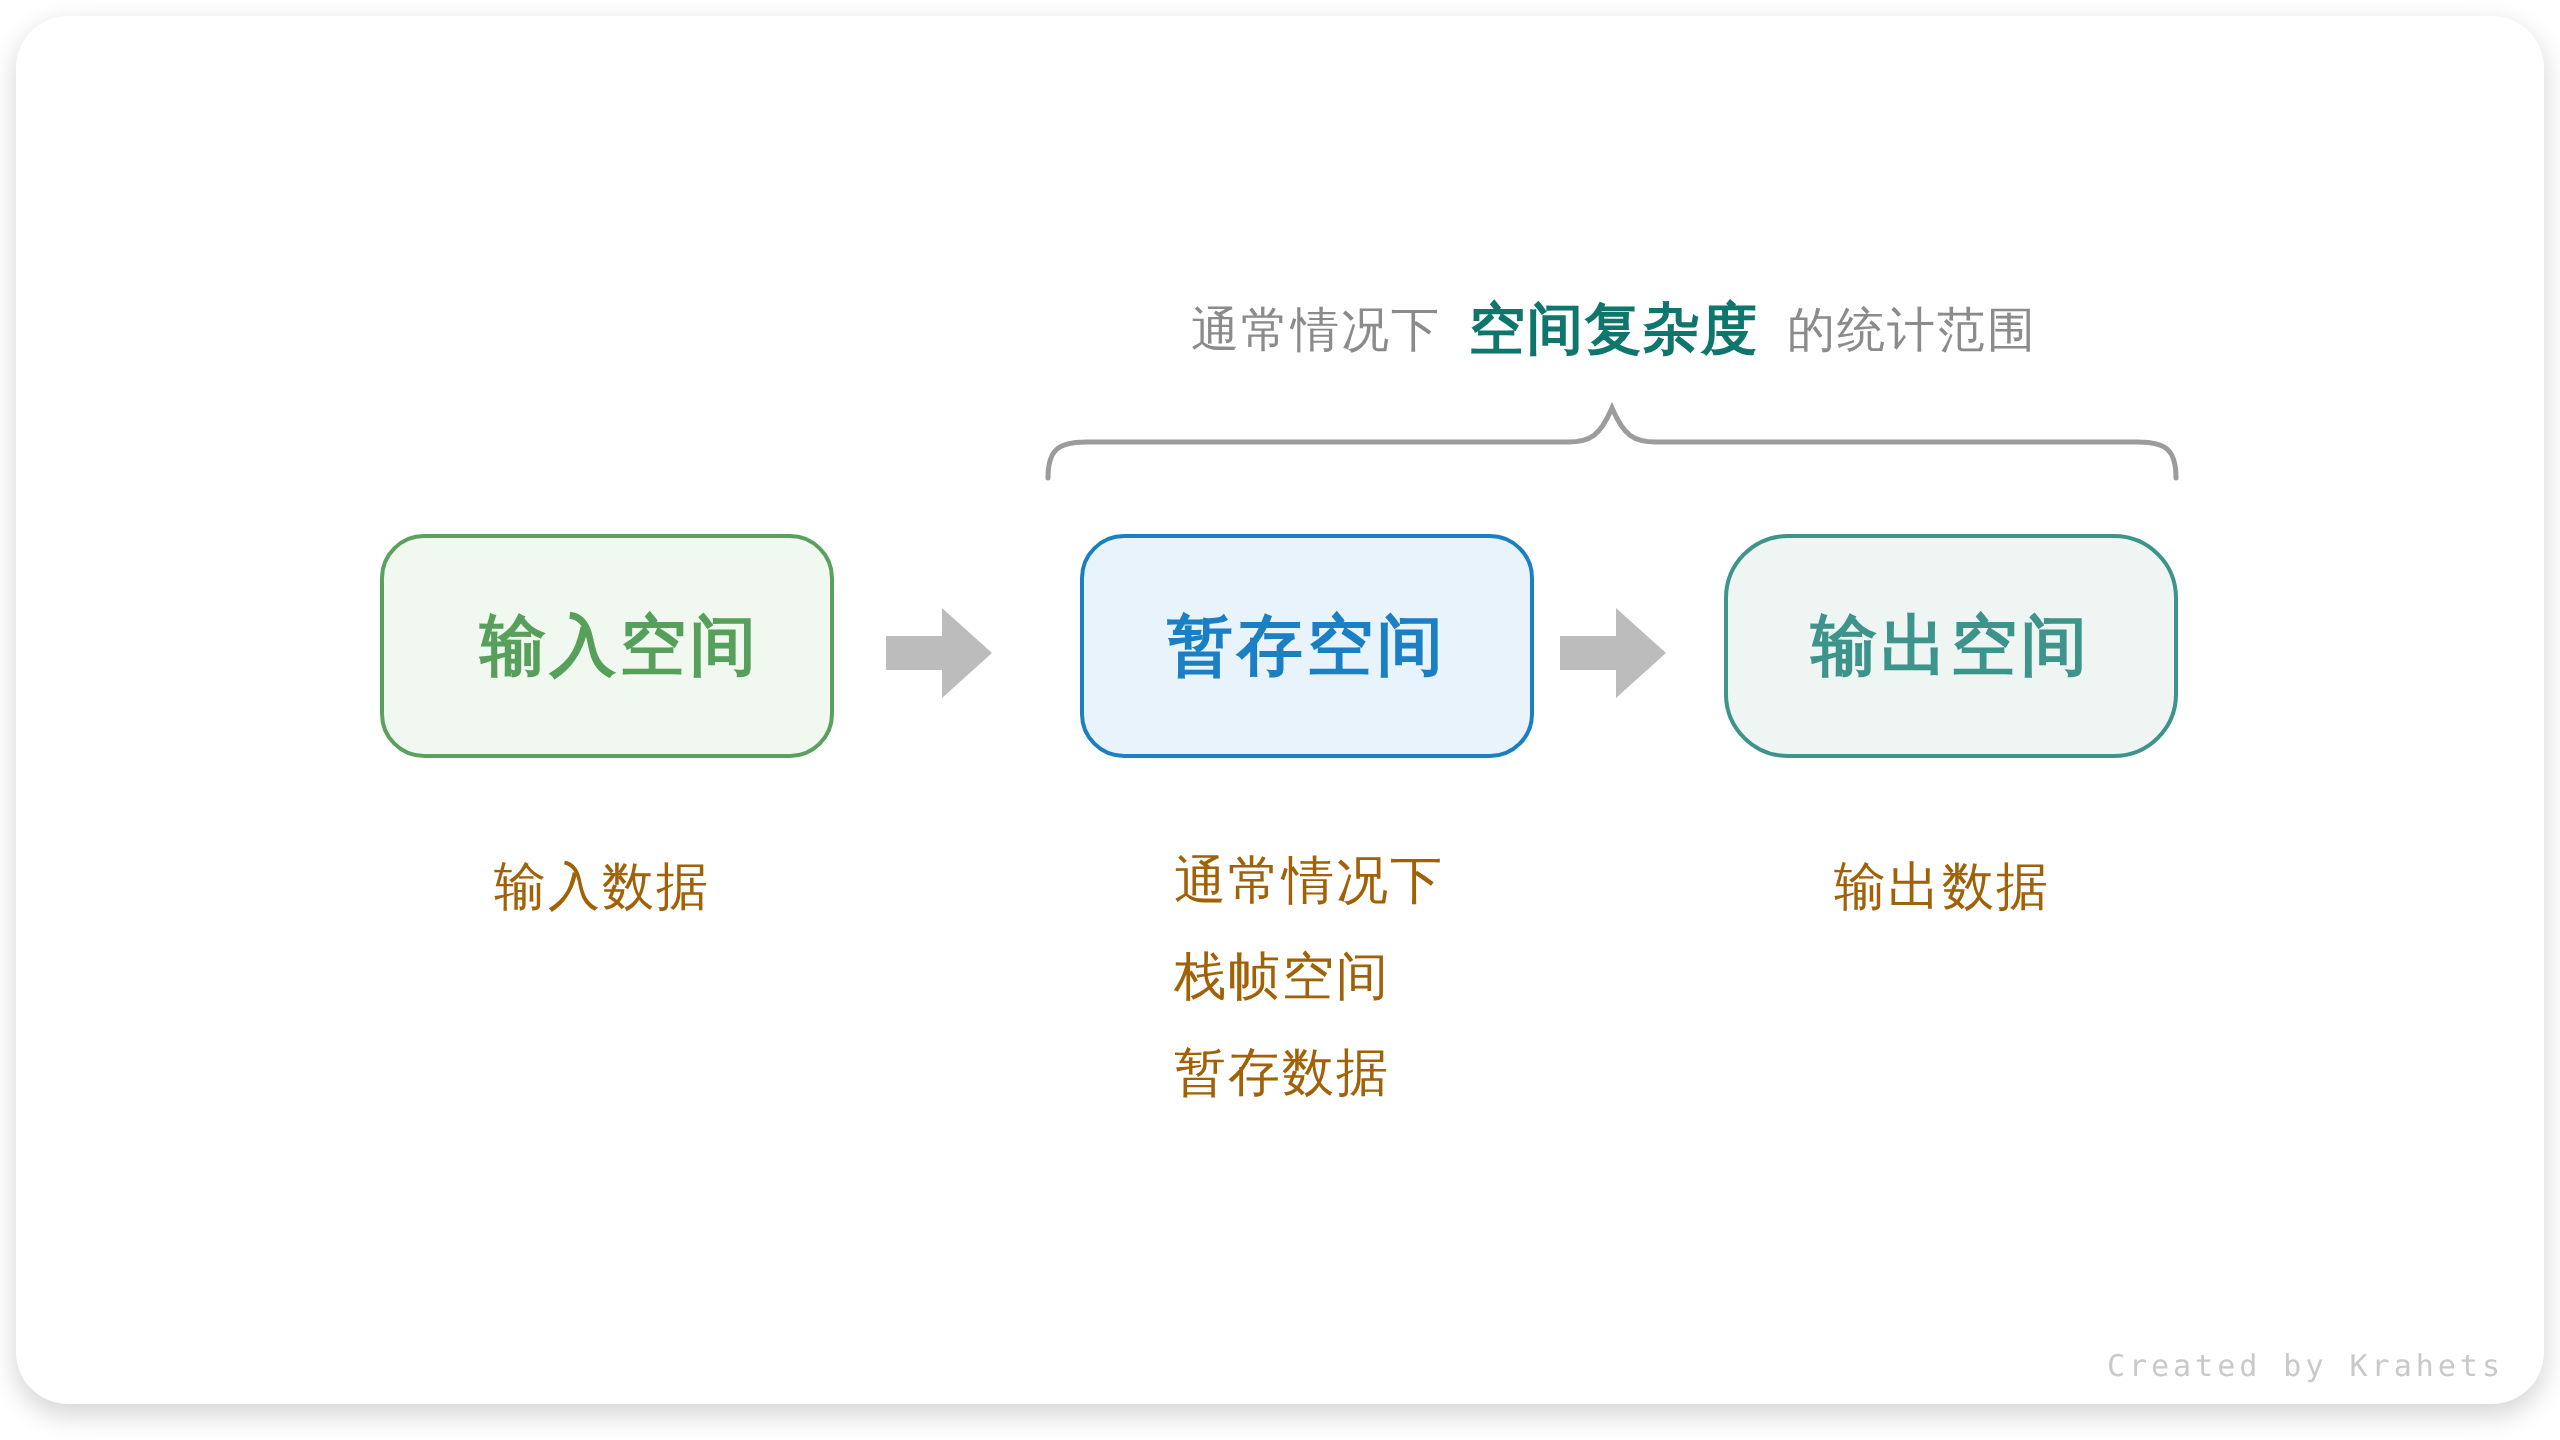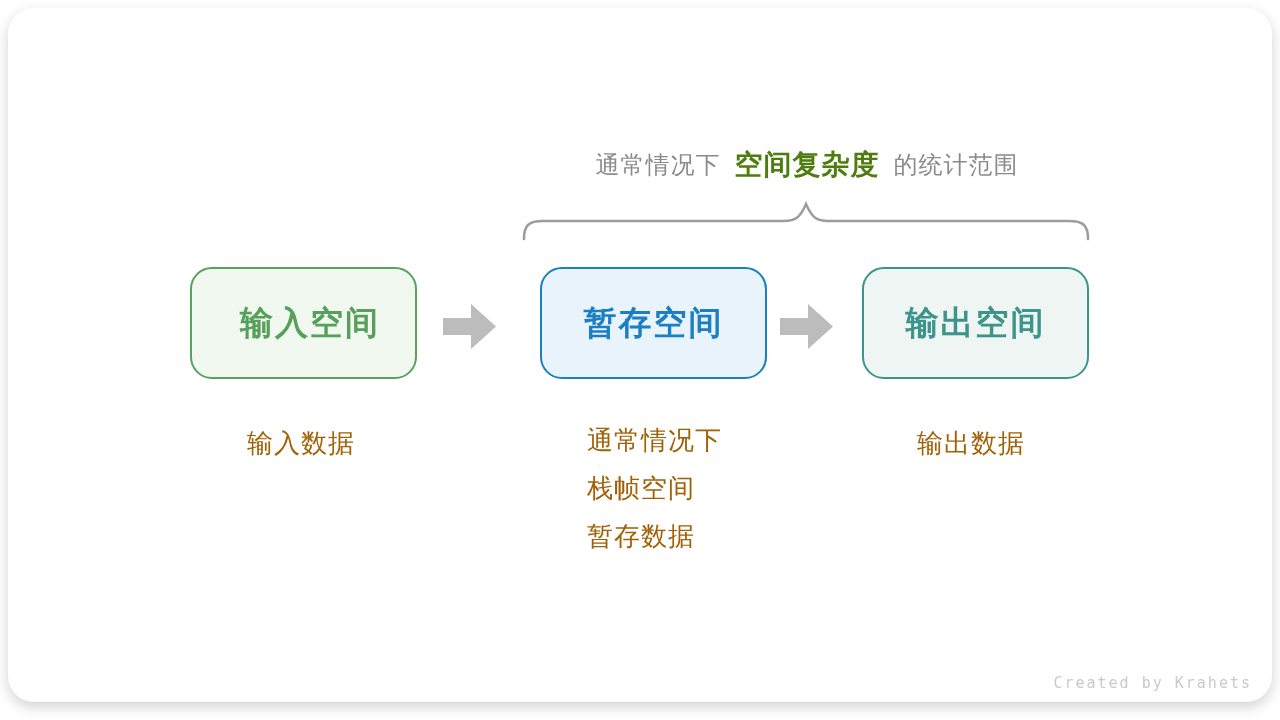--- a/index.html
+++ b/index.html
@@ -12,35 +12,35 @@
     background: #ffffff; border-radius: 26px;
     box-shadow: 0 5px 14px rgba(0,0,0,0.18);
   }
 
   .header {
     position: absolute; left: 450px; top: 146px; width: 714px;
     display: flex; justify-content: center; align-items: center; gap: 14px;
     white-space: nowrap;
   }
   .header .reg { font-size: 24px; color: #8b8b8b; letter-spacing: 1px; }
-  .header .hl  { font-size: 28px; color: #4d7c0f; font-weight: bold; letter-spacing: 1px; }
+  .header .hl  { font-size: 28px; color: #0f766e; font-weight: bold; letter-spacing: 1px; }
 
   .brace-wrap { position: absolute; left: 521px; top: 199px; width: 570px; height: 42px; }
   .brace-wrap svg { display: block; }
   .brace-path { stroke: #9c9c9c; stroke-width: 2.5; fill: none; stroke-linecap: round; }
 
   .stage-box {
     position: absolute; top: 267px; width: 227px; height: 112px;
     border-radius: 22px; border: 2.5px solid;
     display: flex; align-items: center; justify-content: center;
     font-weight: bold; font-size: 33px; letter-spacing: 2px;
   }
   .box-input  { left: 190px; border-color: #5aa05e; background: #f1f8ef; color: #56a05b; padding-left: 13px; }
   .box-temp   { left: 525px; border-color: #1b7fc4; background: #e9f3fc; color: #1b7fc4; margin-left: 15px; }
-  .box-output { left: 862px; border-color: #3c948a; background: #eef5f2; color: #3c948a; }
+  .box-output { left: 862px; border-color: #3c948a; background: #eef5f2; color: #3c948a; border-radius: 32px; }
 
   .arrow { position: absolute; top: 303px; width: 54px; height: 47px; }
   .arrow-1 { left: 443px; }
   .arrow-2 { left: 780px; }
   .arrow polygon { fill: #bcbcbc; }
 
   .note { position: absolute; font-size: 26px; color: #a16207; letter-spacing: 1px; white-space: nowrap; }
   .note-input  { left: 247px; top: 426px; }
   .note-temp   { left: 587px; top: 416px; line-height: 48px; }
   .note-output { left: 917px; top: 426px; }

